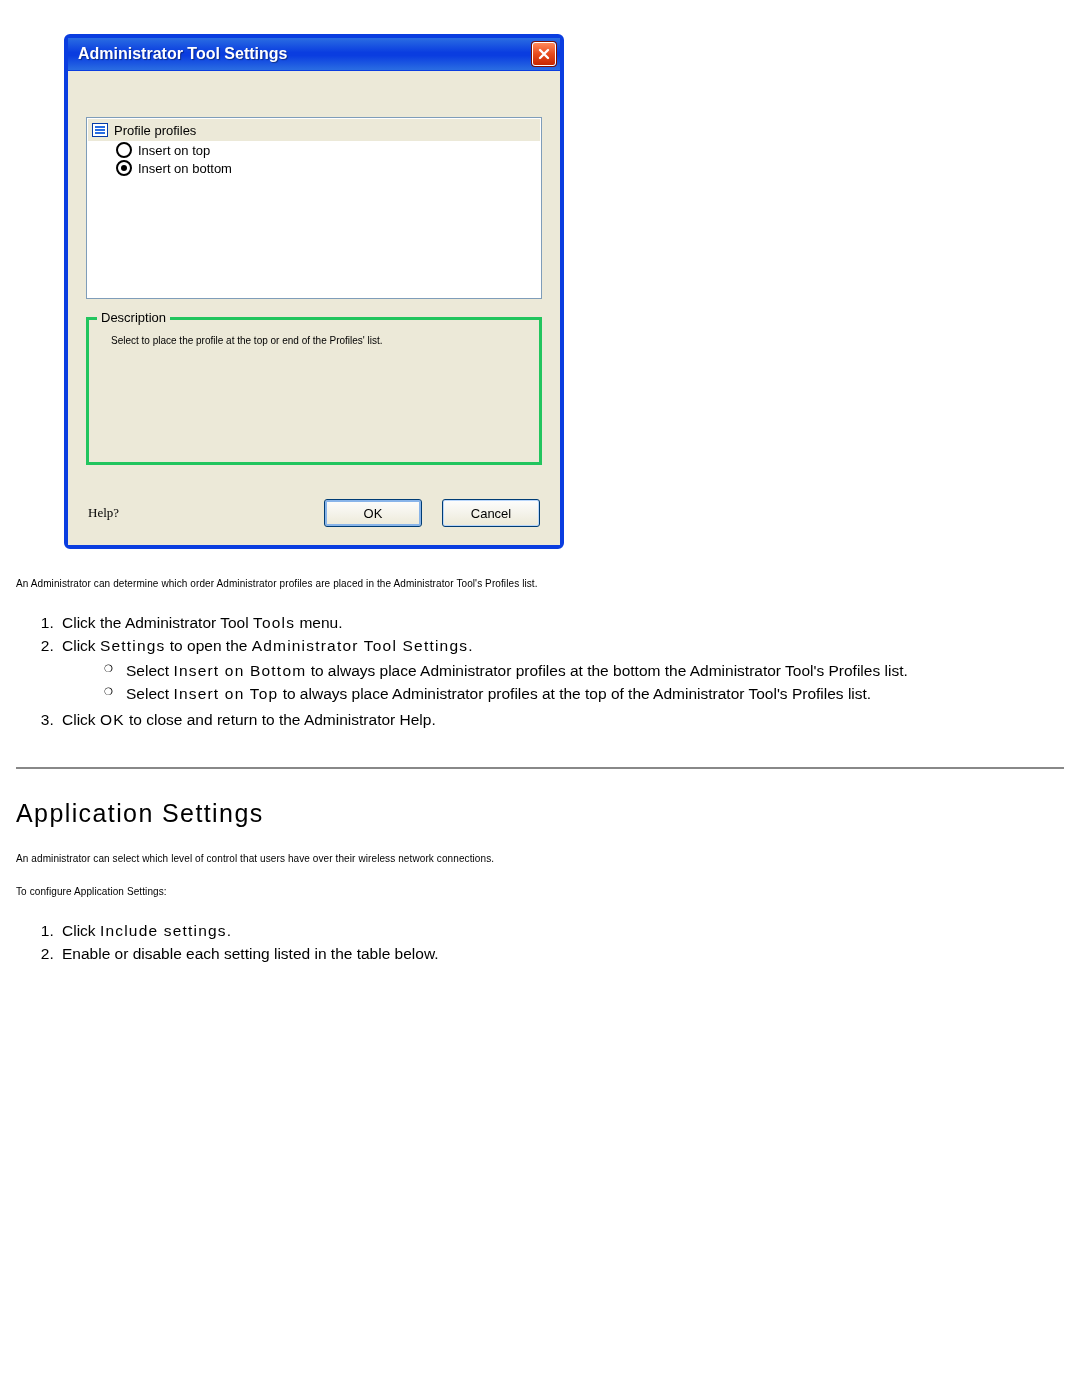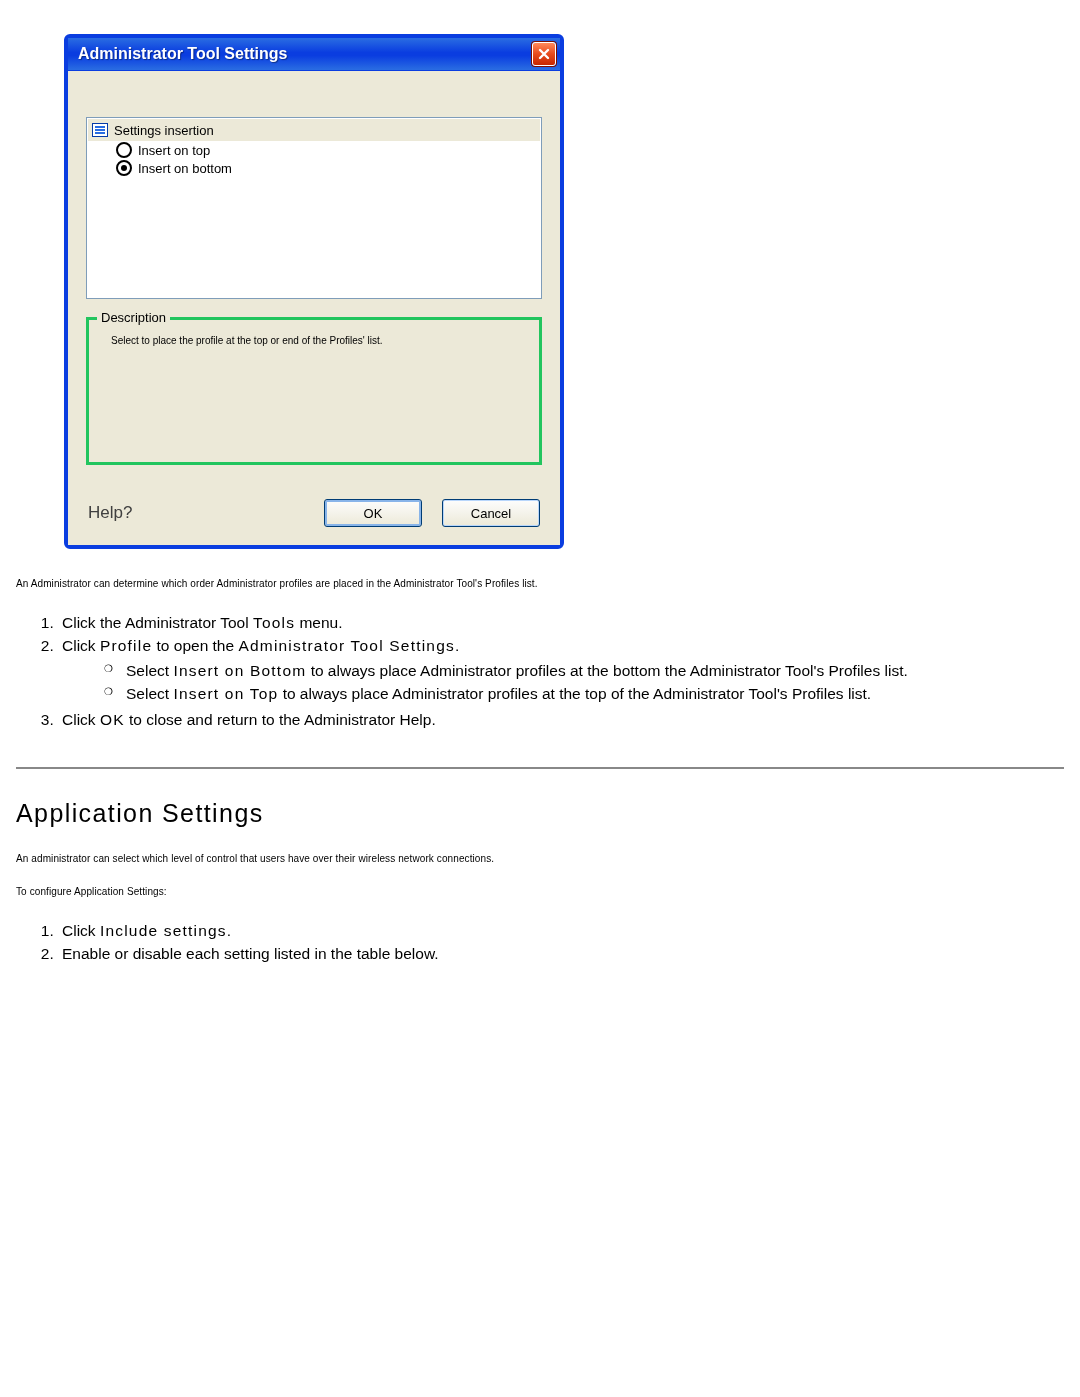--- a/index.html
+++ b/index.html
@@ -128,23 +128,23 @@
     margin-left: 6px;
   }
   .button-row {
     display:flex;
     align-items:center;
     margin-top: 34px;
     gap: 20px;
     padding: 0 2px 4px 2px;
   }
   .help-link {
-    color: #404040;
-    font-family: Liberation Sans, sans-serif;
-    font-size: 17px;
+    color: #000000;
+    font-family: Liberation Serif, serif;
+    font-size: 13px;
     flex:1;
   }
   .xp-button {
     min-width: 96px;
     height: 26px;
     border: 1px solid #003c74;
     border-radius: 3px;
     background: linear-gradient(to bottom, #fdfdfd 0%, #ece9d8 100%);
     font-family: Tahoma, sans-serif;
     font-size: 13px;
@@ -211,21 +211,21 @@
     <div class="close-btn">
       <svg width="12" height="12" viewBox="0 0 12 12">
         <path d="M2 2 L10 10 M10 2 L2 10" stroke="#fff" stroke-width="2.4" stroke-linecap="round"></path>
       </svg>
     </div>
   </div>
   <div class="dialog-body">
     <div class="list-panel">
       <div class="list-row header">
         <span class="header-icon"></span>
-        <span>Settings insertion</span>
+        <span>Profile profiles</span>
       </div>
       <div class="list-row">
         <span class="radio"></span>
         <span>Insert on top</span>
       </div>
       <div class="list-row">
         <span class="radio selected"></span>
         <span>Insert on bottom</span>
       </div>
     </div>
@@ -241,21 +241,21 @@
   </div>
 </div>
 
 <div class="body-text">An Administrator can determine which order Administrator profiles are placed in the Administrator Tool's Profiles list.</div>
 
 <ol class="main">
   <li>
     <span>Click the Administrator Tool </span><span class="nowrap-span">Tools</span><span> menu.</span>
   </li>
   <li>
-    <span>Click </span><span class="nowrap-span">Profile</span><span> to open the </span><span class="nowrap-span">Administrator Tool Settings</span><span>.</span>
+    <span>Click </span><span class="nowrap-span">Settings</span><span> to open the </span><span class="nowrap-span">Administrator Tool Settings</span><span>.</span>
     <ul class="sub">
       <li>
         <span>Select </span><span class="nowrap-span">Insert on Bottom</span><span> to always place Administrator profiles at the bottom the Administrator Tool's Profiles list.</span>
       </li>
       <li>
         <span>Select </span><span class="nowrap-span">Insert on Top</span><span> to always place Administrator profiles at the top of the Administrator Tool's Profiles list.</span>
       </li>
     </ul>
   </li>
   <li>

